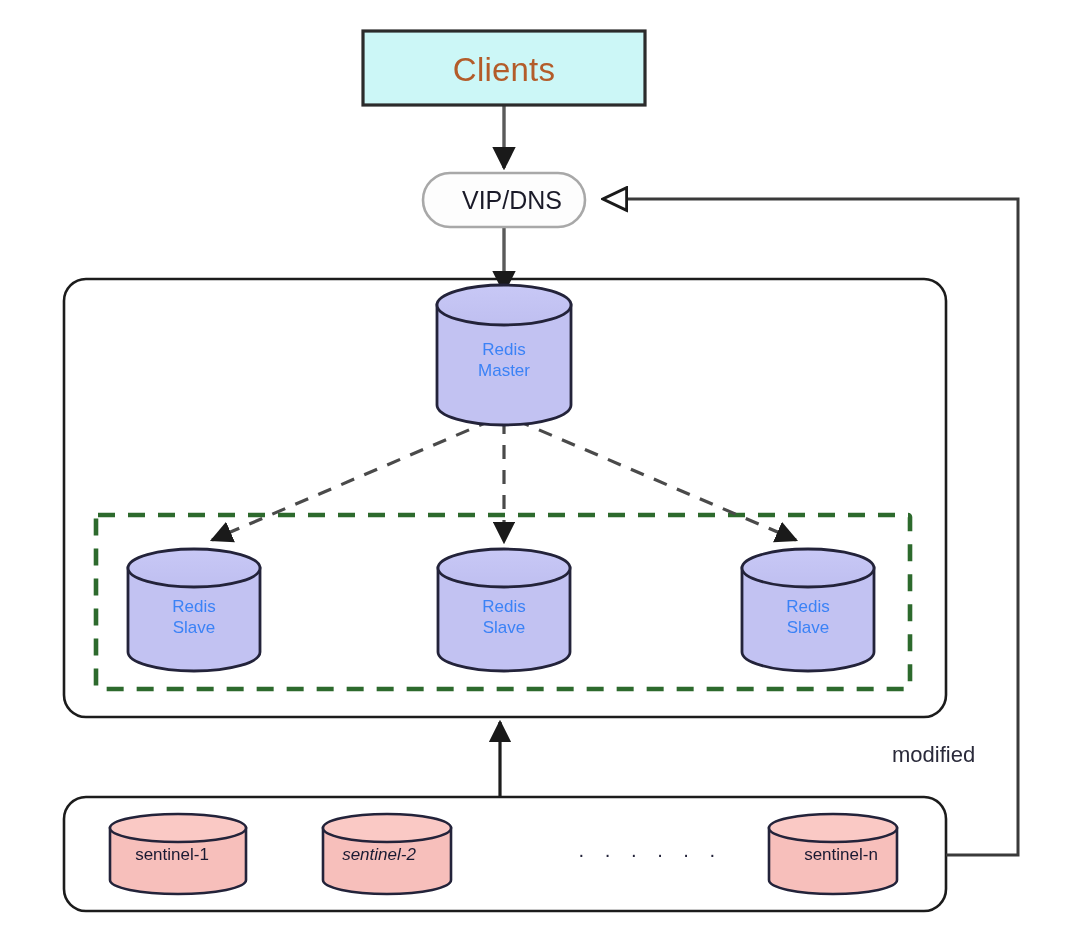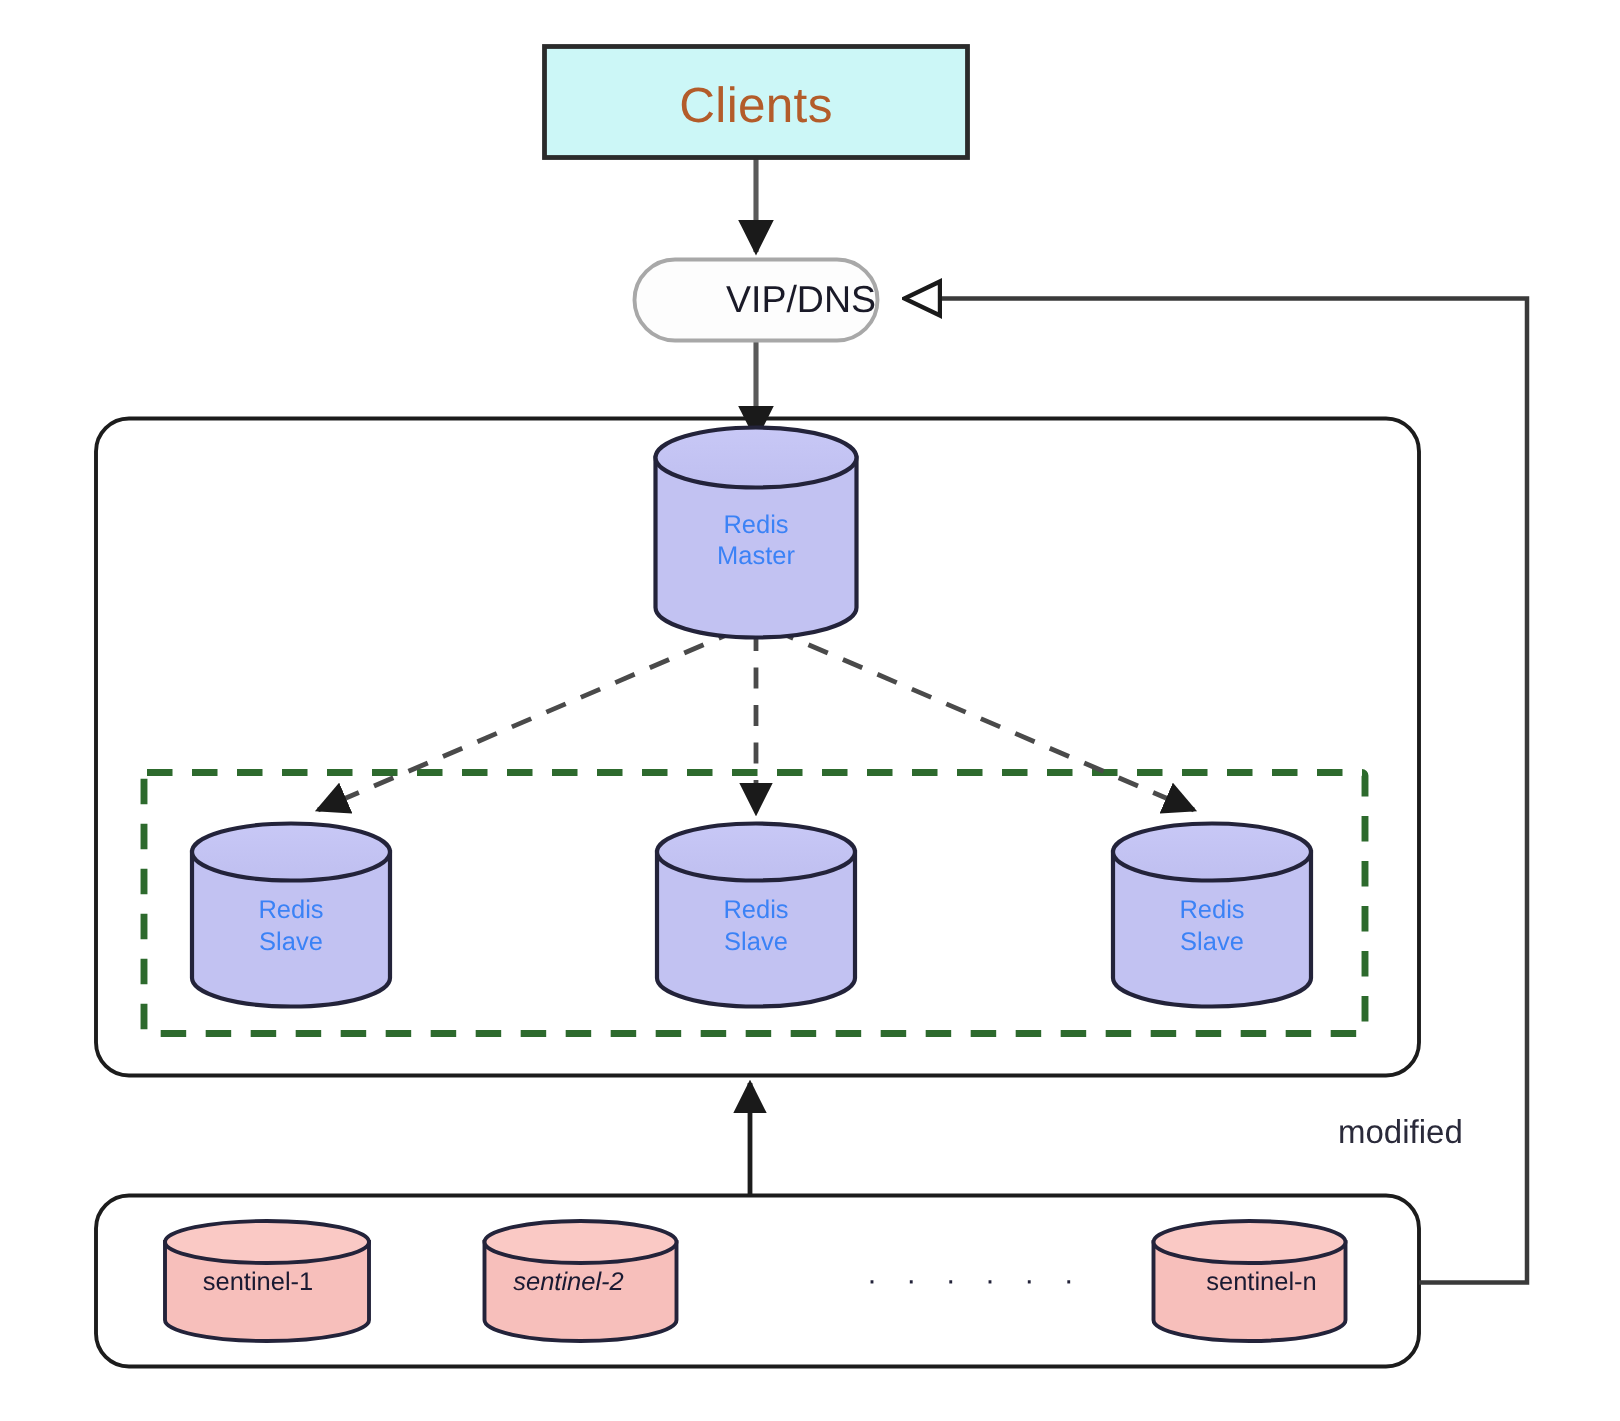--- a/index.html
+++ b/index.html
@@ -137,21 +137,21 @@
     </g>
 
     <g>
       <path d="M 769 828 L 769 880 A 64 14 0 0 0 897 880 L 897 828 Z" fill="#f7bfbb" stroke="#23233a" stroke-width="2.6"></path>
       <ellipse cx="833" cy="828" rx="64" ry="14" fill="#fac9c5" stroke="#23233a" stroke-width="2.6"></ellipse>
     </g>
   </svg>
 
   <div class="node-label lbl-clients" style="left:363px; top:50px; width:282px;">Clients</div>
 
-  <div class="node-label lbl-vip" style="left:423px; top:185px; width:178px;padding-left:22px;">VIP/DNS</div>
+  <div class="node-label lbl-vip" style="left:423px; top:185px; width:178px;">VIP/DNS</div>
 
   <div class="node-label lbl-db" style="left:437px; top:340px; width:134px;">Redis
 Master</div>
 
   <div class="node-label lbl-db" style="left:128px; top:597px; width:132px;">Redis
 Slave</div>
 
   <div class="node-label lbl-db" style="left:438px; top:597px; width:132px;">Redis
 Slave</div>
 

